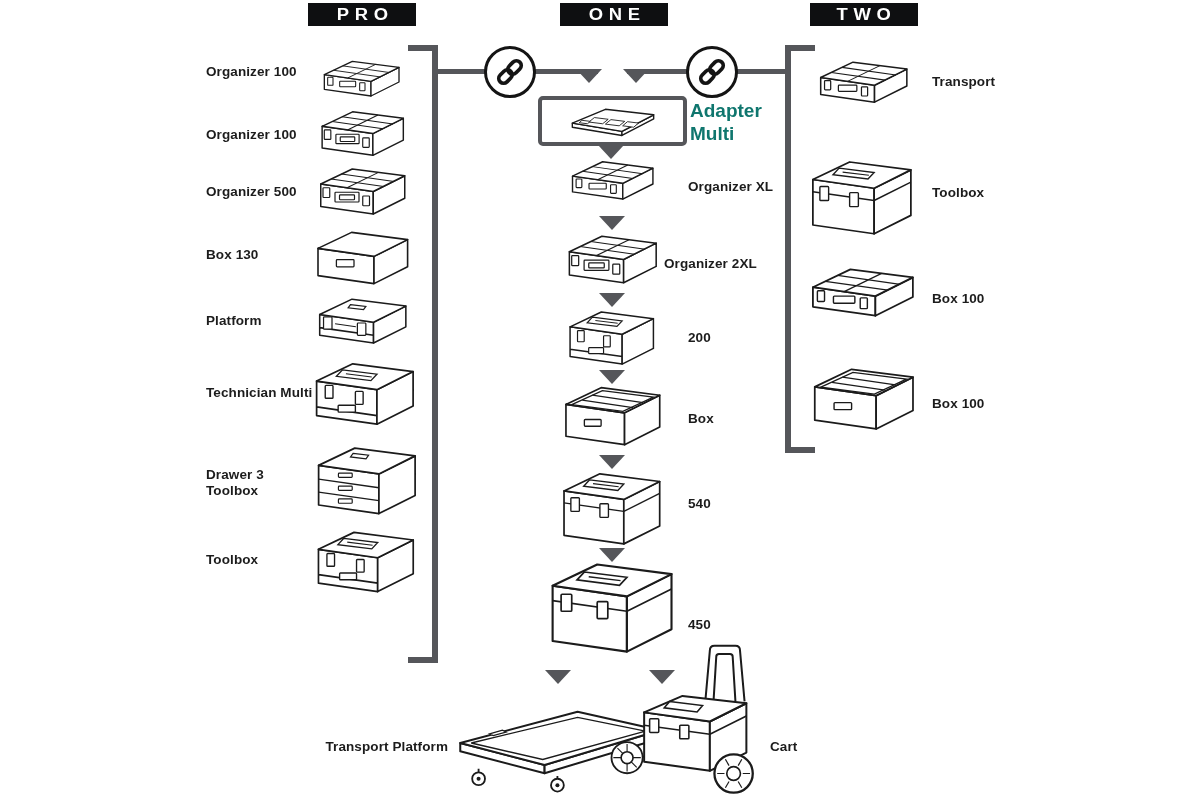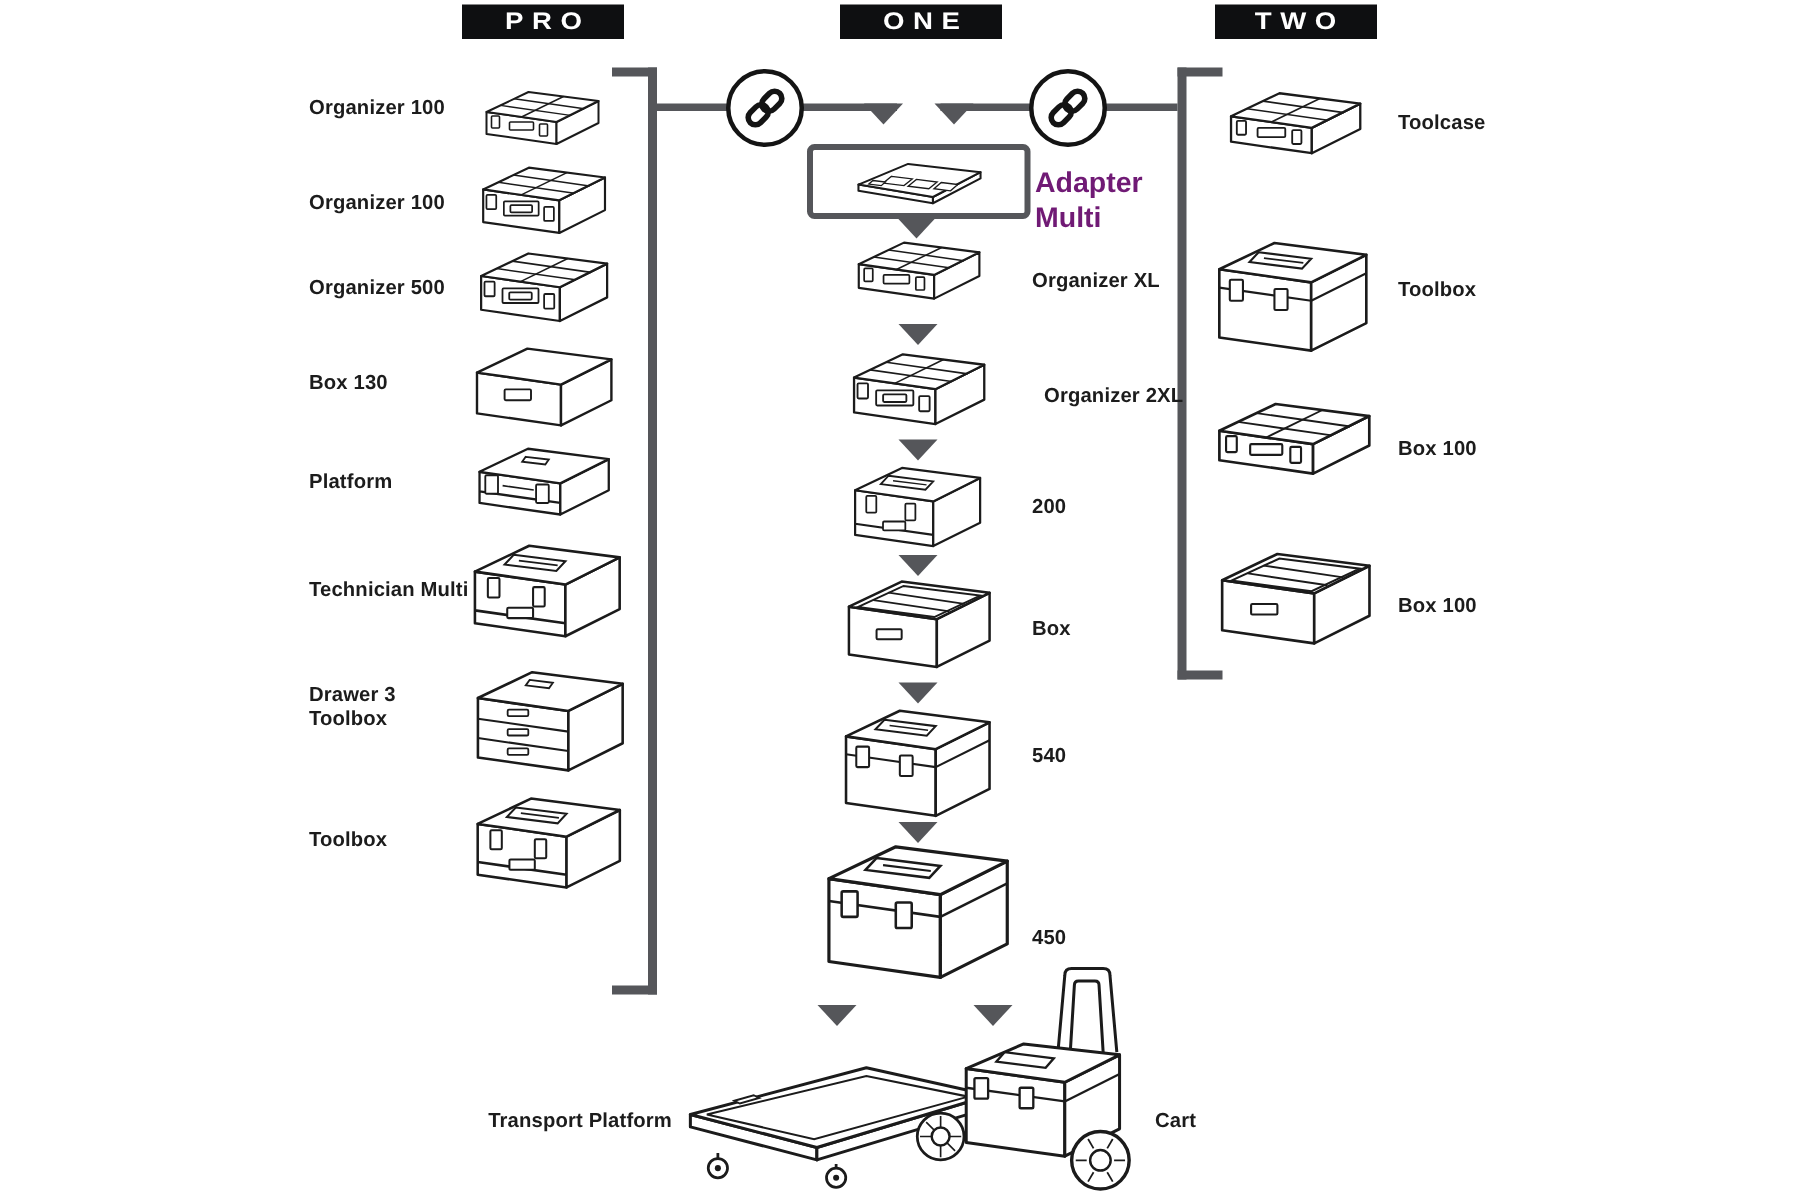--- a/index.html
+++ b/index.html
@@ -25,21 +25,21 @@
       display:flex;align-items:center;justify-content:center;z-index:2;}
   .adapterbox svg{width:128px;height:40px;}
   
   .item{position:absolute;z-index:2;}
   .art{width:100%;height:100%;display:block;}
   .lbl{position:absolute;font-weight:700;font-size:13.5px;color:#1c1c1c;
        white-space:nowrap;z-index:3;letter-spacing:.1px;}
   .lbl.wrap{white-space:normal;line-height:16px;}
   .lbl.right{text-align:right;}
   .adapter-lbl{position:absolute;left:690px;top:99px;width:100px;font-weight:700;
-       font-size:19px;line-height:23px;color:#701a75;white-space:normal;z-index:3;margin-top:12px;}
+       font-size:19px;line-height:23px;color:#0f766e;white-space:normal;z-index:3;}
 </style>
 </head>
 <body>
 
 <svg width="0" height="0" style="position:absolute">
   <defs>
     <g id="g-base"></g>
     <symbol id="s-org-flat" viewBox="0 0 130 78">
       <g fill="#fff" stroke="#1b1b1b" stroke-width="2" stroke-linejoin="round">
         <path d="M10,28 L80,38 L80,60 L10,50 Z"></path>
@@ -334,21 +334,21 @@
         <use href="#s-toolbox"></use>
       </svg>
     </div>
   <div class="lbl" style="left:206px;top:385px">Technician Multi</div>
 
   <div class="item" style="left:310px;top:438px;width:112px;height:84px">
       <svg class="art" viewBox="0 0 130 90">
         <use href="#s-drawer3"></use>
       </svg>
     </div>
-  <div class="lbl wrap" style="left:206px;top:455px;width:72px">Drawer 3 Toolbox</div>
+  <div class="lbl wrap" style="left:206px;top:467px;width:72px">Drawer 3 Toolbox</div>
 
   <div class="item" style="left:310px;top:523px;width:110px;height:78px">
       <svg class="art" viewBox="0 0 130 86">
         <use href="#s-toolbox"></use>
       </svg>
     </div>
   <div class="lbl" style="left:206px;top:552px">Toolbox</div>
 
   <div class="item" style="left:553px;top:156px;width:118px;height:56px">
       <svg class="art" viewBox="0 0 130 78">
@@ -356,21 +356,21 @@
       </svg>
     </div>
   <div class="lbl" style="left:688px;top:179px">Organizer XL</div>
   <div class="tri" style="left:599px;top:216px"></div>
 
   <div class="item" style="left:547px;top:230px;width:130px;height:62px">
       <svg class="art" viewBox="0 0 130 80">
         <use href="#s-org-mid"></use>
       </svg>
     </div>
-  <div class="lbl" style="left:696px;top:256px">Organizer 2XL</div>
+  <div class="lbl" style="left:664px;top:256px">Organizer 2XL</div>
   <div class="tri" style="left:599px;top:293px"></div>
 
   <div class="item" style="left:549px;top:306px;width:124px;height:64px">
       <svg class="art" viewBox="0 0 130 86">
         <use href="#s-toolbox"></use>
       </svg>
     </div>
   <div class="lbl" style="left:688px;top:330px">200</div>
   <div class="tri" style="left:599px;top:370px"></div>
 
@@ -412,21 +412,21 @@
         <use href="#s-cart"></use>
       </svg>
     </div>
   <div class="lbl" style="left:770px;top:739px">Cart</div>
 
   <div class="item" style="left:806px;top:56px;width:114px;height:60px">
       <svg class="art" viewBox="0 0 130 78">
         <use href="#s-org-flat"></use>
       </svg>
     </div>
-  <div class="lbl" style="left:932px;top:74px">Toolcase</div>
+  <div class="lbl" style="left:932px;top:74px">Transport</div>
 
   <div class="item" style="left:800px;top:155px;width:122px;height:84px">
       <svg class="art" viewBox="0 0 130 96">
         <use href="#s-bigbox"></use>
       </svg>
     </div>
   <div class="lbl" style="left:932px;top:185px">Toolbox</div>
 
   <div class="item" style="left:804px;top:262px;width:116px;height:70px">
       <svg class="art" viewBox="0 0 130 78">

